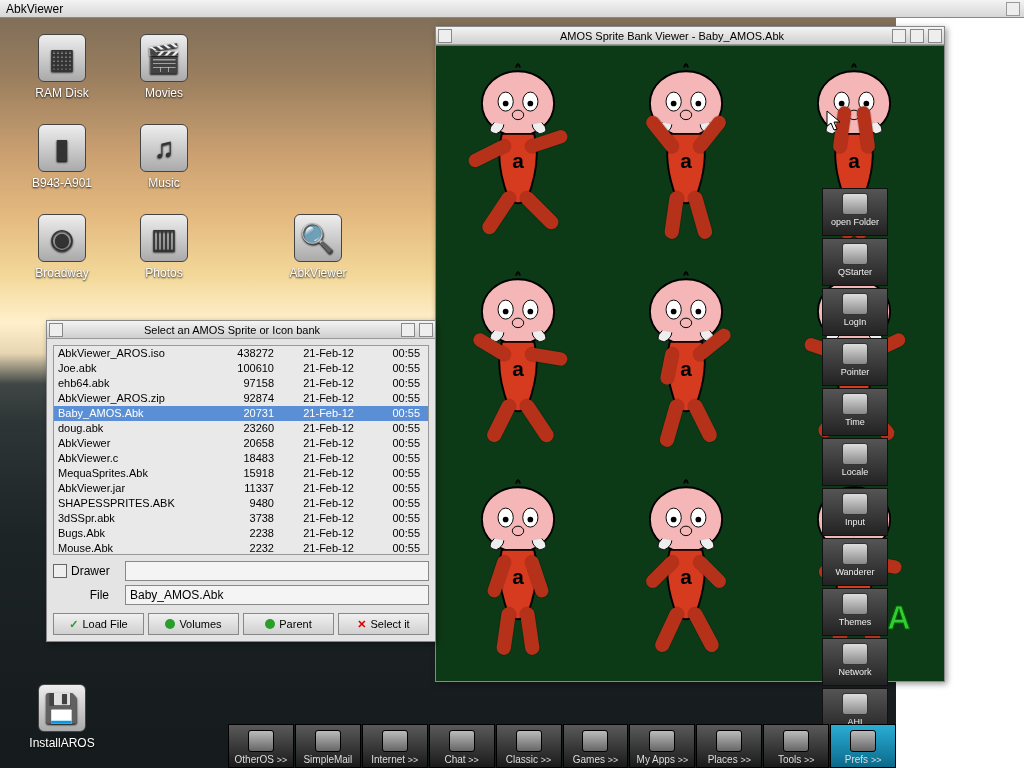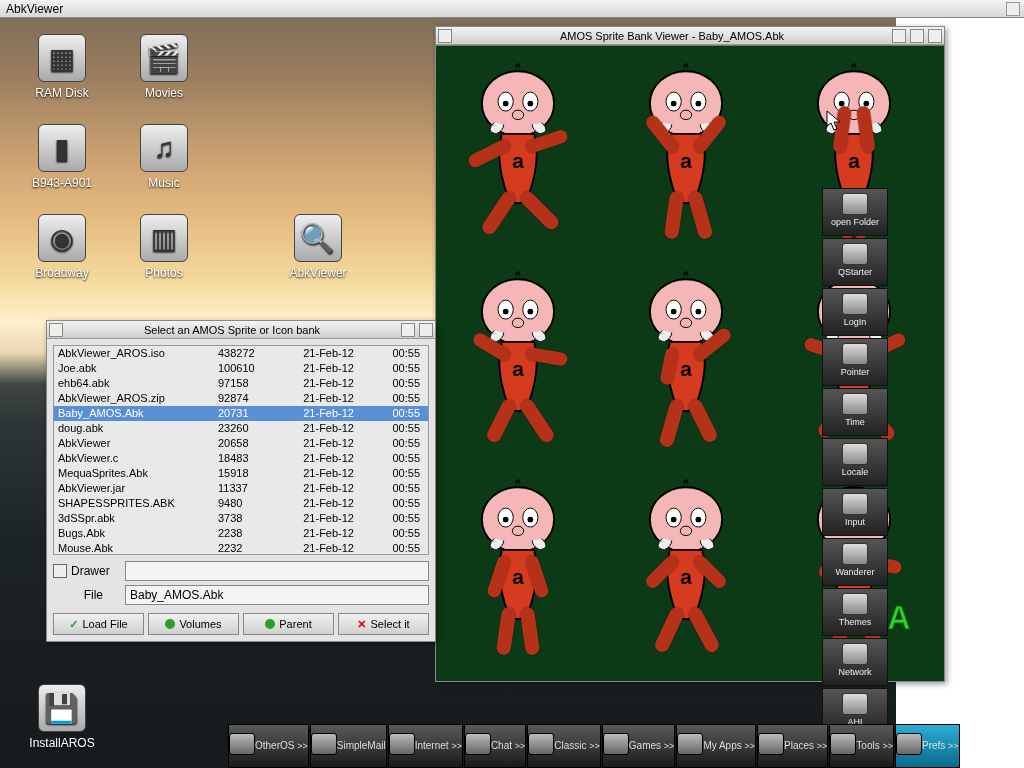--- a/index.html
+++ b/index.html
@@ -38,26 +38,26 @@
 
 #filesel { left:6px; top:320px; width:390px; }
 #filelist { height:210px; overflow-y:auto; overflow-x:hidden; background:#e9e9e9; border:1px solid #999;
   margin:6px; font-size:11px; font-family:Arial; }
 #filelist::-webkit-scrollbar { width:16px; }
 #filelist::-webkit-scrollbar-track { background:#d0d0d0; border-left:1px solid #999; }
 #filelist::-webkit-scrollbar-thumb { background:#b0b0b0; border:1px solid #777; }
 .frow { display:flex; padding:0 4px; line-height:15px; cursor:pointer; }
 .frow.sel { background:#5a8fd6; color:#fff; }
 .frow .fn { flex:0 0 160px; overflow:hidden; white-space:nowrap; }
-.frow .fs { flex:0 0 56px; }
+.frow .fs { flex:0 0 56px; text-align:right; }
 .frow .fd { flex:0 0 80px; text-align:right; }
 .frow .ft { flex:1; text-align:right; padding-right:4px; }
 
 .fieldrow { display:flex; align-items:center; margin:4px 6px; font-size:12px; }
-.fieldrow .lbl { width:54px; text-align:right; padding-right:22px; }
+.fieldrow .lbl { width:54px; text-align:right; padding-right:16px; }
 .fieldrow .box { width:14px; height:14px; border:1px solid #666; background:#eee; margin-right:4px; }
 .fieldrow input { flex:1; height:20px; border:1px solid #888; padding:0 4px; font-size:12px;
   background:#f4f4f4; }
 
 .btnrow { display:flex; gap:4px; padding:4px 6px 6px; }
 .btn { flex:1; height:22px; background:linear-gradient(to bottom,#f0f0f0,#d0d0d0);
   border:1px solid #888; font-size:11px; display:flex; align-items:center; justify-content:center;
   gap:4px; cursor:pointer; }
 .dot { width:10px; height:10px; border-radius:50%; display:inline-block; }
 .cross { color:#d00; font-weight:bold; }
@@ -81,21 +81,21 @@
   color:#eee; font-size:9px; text-align:center; padding-top:28px; position:relative;
   cursor:pointer; overflow:hidden; }
 .dockitem .ig { position:absolute; top:4px; left:50%; transform:translateX(-50%);
   width:26px; height:22px; background:linear-gradient(to bottom,#ddd,#888);
   border:1px solid #333; border-radius:3px; }
 
 
 #taskbar { position:absolute; bottom:0; left:228px; right:0; height:44px;
   display:flex; gap:1px; }
 .tb { flex:1; background:linear-gradient(to bottom,#5a5a5a,#1a1a1a); color:#ddd;
-  font-size:10px; display:flex; flex-direction:row; align-items:center;
+  font-size:10px; display:flex; flex-direction:column; align-items:center;
   justify-content:flex-end; padding-bottom:2px; cursor:pointer; position:relative;
   border:1px solid #000; }
 .tb.active { background:linear-gradient(to bottom,#2badd6,#0a6a8a); }
 .tb .ig { width:26px; height:22px; background:linear-gradient(to bottom,#bbb,#666);
   border:1px solid #000; border-radius:3px; margin-bottom:2px; }
 .tb .lbl { white-space:nowrap; }
 .tb .arrow { font-size:9px; }
 
 #cursor { position:absolute; width:16px; height:22px; pointer-events:none; }
 </style>

